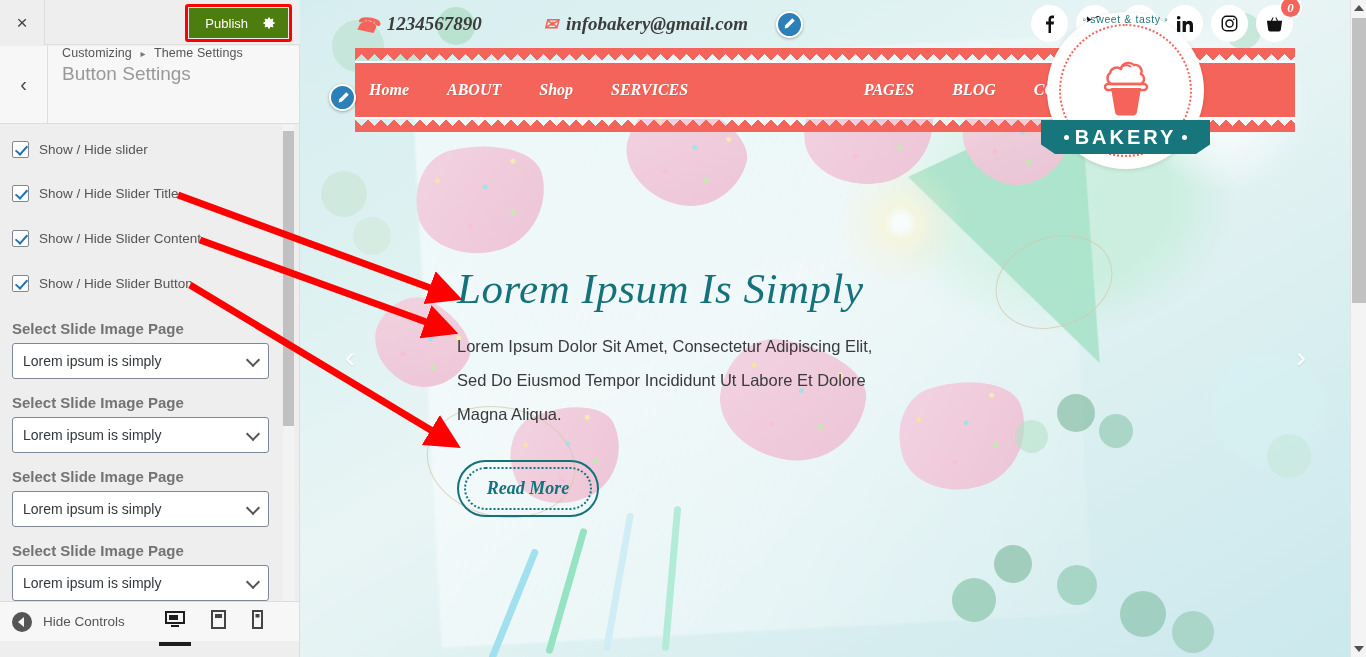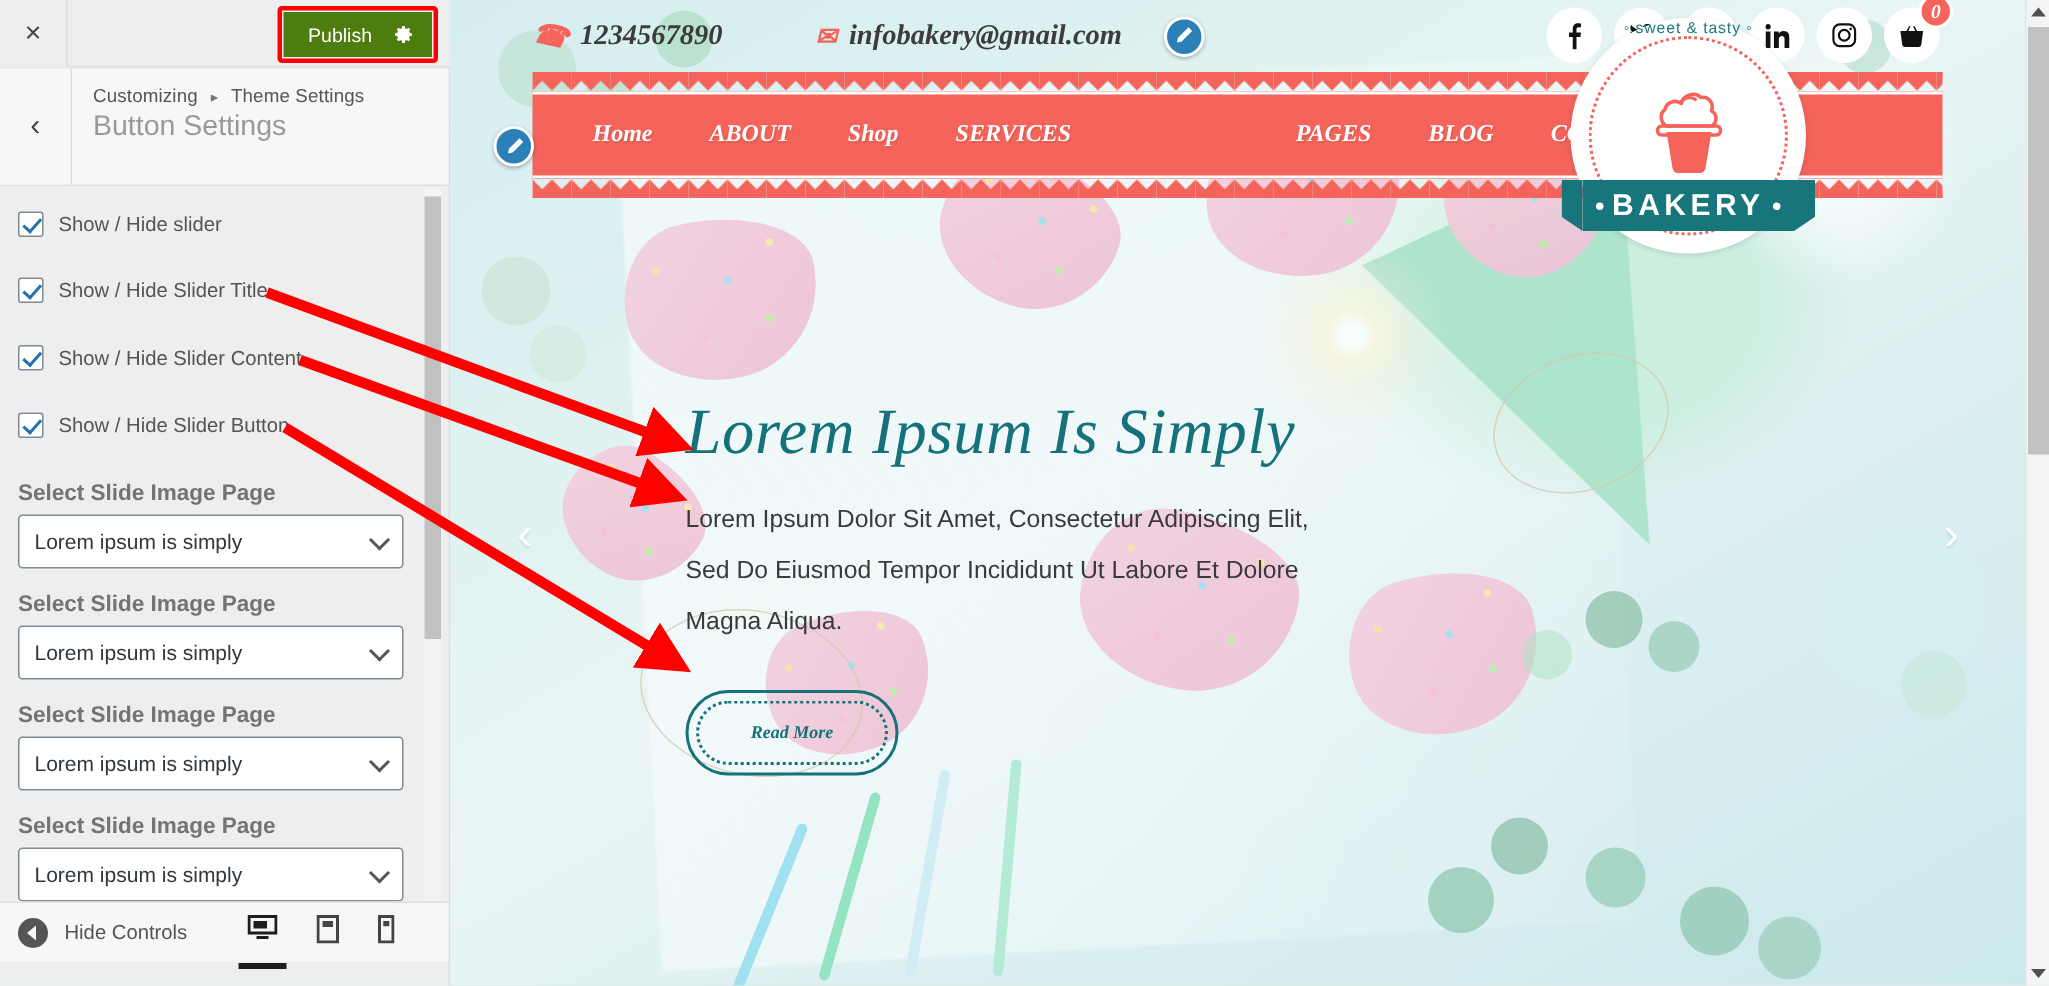--- a/index.html
+++ b/index.html
@@ -48,21 +48,21 @@
 
   .sb-header {
     position: absolute; left: 0; top: 46px; width: 299px; height: 78px;
     background: #f7f7f7; border-bottom: 1px solid #ddd; display: flex;
   }
   .sb-back {
     width: 48px; height: 77px; border-right: 1px solid #ddd;
     display: flex; align-items: center; justify-content: center;
     cursor: pointer; color: #444; font-size: 20px; background: #f7f7f7;
   }
-  .sb-titles { padding: 11px 0 0 14px; }
+  .sb-titles { padding: 0 0 0 14px; }
   .sb-breadcrumb { font-size: 12.5px; color: #555; letter-spacing: .1px; }
   .sb-breadcrumb .sep { margin: 0 5px; font-size: 10px; color: #777; }
   .sb-title { font-size: 19px; color: #999; font-weight: 400; margin-top: 3px; }
 
   .sb-body {
     position: absolute; left: 0; top: 125px; width: 299px; height: 492px;
     background: #eee; overflow: hidden;
   }
   .sb-inner { padding: 16px 12px 0 12px; }
 
@@ -251,21 +251,21 @@
     background: #f4645a; height: 58px; display: flex; align-items: center;
     border-top: 2px solid #fff; border-bottom: 2px solid #fff;
   }
   .nav-links { display: flex; align-items: center; width: 100%; padding: 0 8px; }
   .nav-item {
     font-family: "Liberation Serif", serif; font-style: italic; font-weight: bold;
     color: #fff; font-size: 16px; cursor: pointer; white-space: nowrap;
     text-shadow: 1px 1px 0 rgba(0,0,0,.08);
   }
   .nav-item.caps { text-transform: uppercase; }
-  .nav-left { display: flex; gap: 38px; margin-left: 32px; }
+  .nav-left { display: flex; gap: 38px; margin-left: 6px; }
   .nav-right { display: flex; gap: 38px; margin-left: auto; margin-right: 155px; }
 
   
   .logo {
     position: absolute; left: 747px; top: 12px; width: 157px; height: 157px; z-index: 8;
   }
   .logo-disc {
     position: absolute; inset: 0; border-radius: 50%; background: #fff;
     box-shadow: 0 1px 4px rgba(0,0,0,.12);
   }
@@ -307,21 +307,21 @@
     margin-top: 28px; position: relative; width: 142px; height: 57px;
     border: 2px solid #15727a; border-radius: 30px;
     display: flex; align-items: center; justify-content: center; cursor: pointer;
   }
   .read-more::before {
     content: ""; position: absolute; left: 5px; top: 5px; right: 5px; bottom: 5px;
     border: 2px dotted #15727a; border-radius: 26px;
   }
   .rm-text {
     font-family: "Liberation Serif", serif; font-style: italic; font-weight: bold;
-    font-size: 12px; color: #15727a; position: relative;
+    font-size: 18px; color: #15727a; position: relative;
   }
 
   .slider-arrow {
     position: absolute; top: 340px; color: #fff; font-size: 30px; cursor: pointer;
     z-index: 6; font-family: "Liberation Sans", sans-serif; opacity: .95;
     text-shadow: 0 1px 2px rgba(0,0,0,.12);
   }
   .arrow-prev { left: 45px; }
   .arrow-next { right: 45px; }
 

